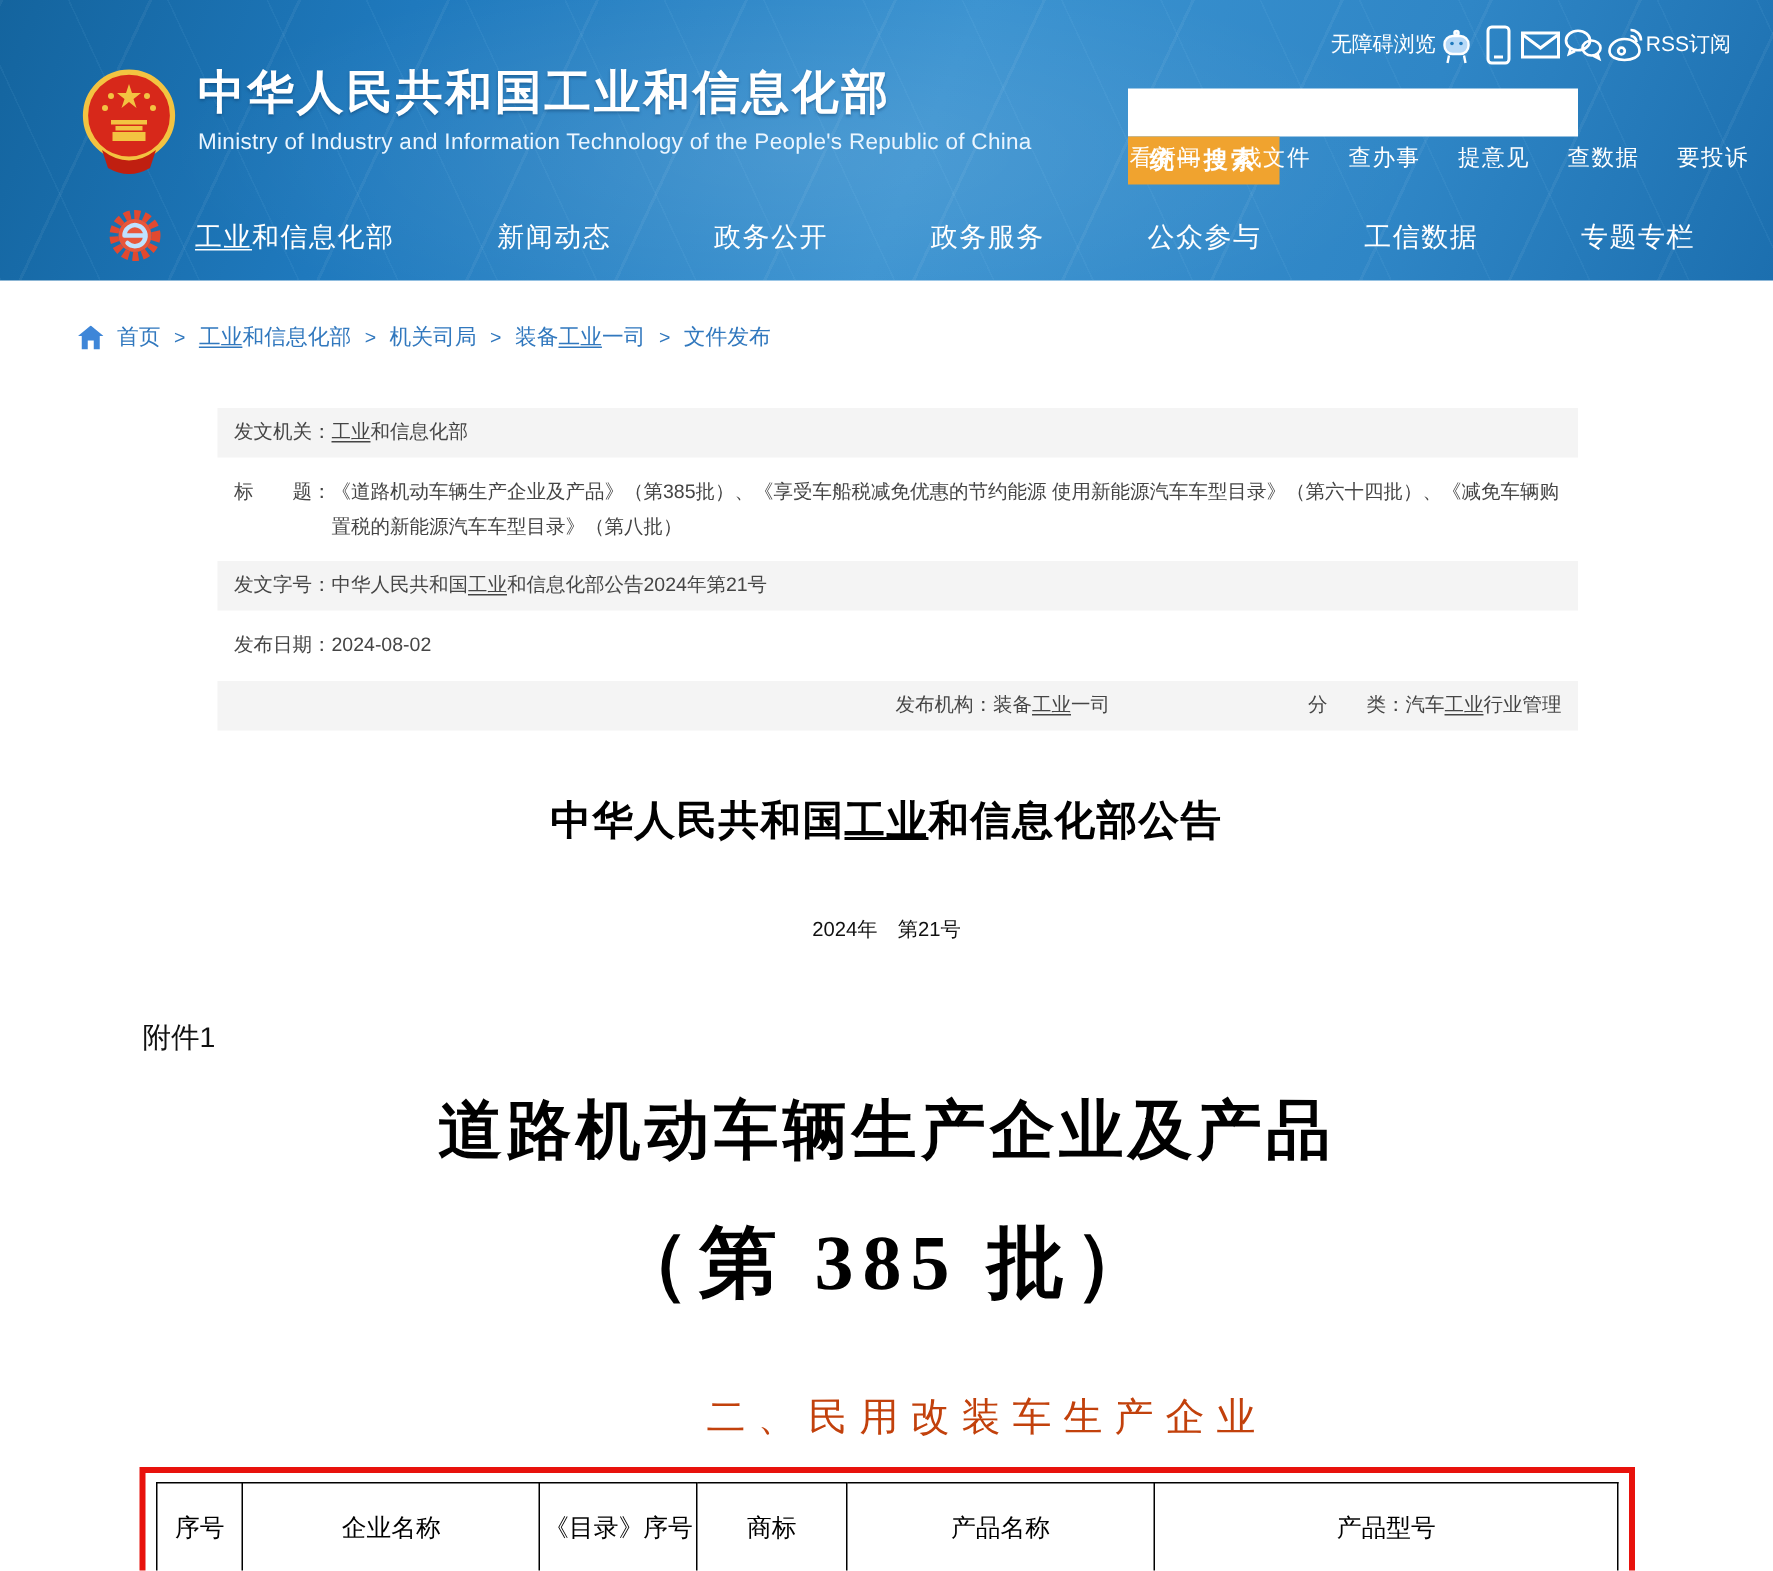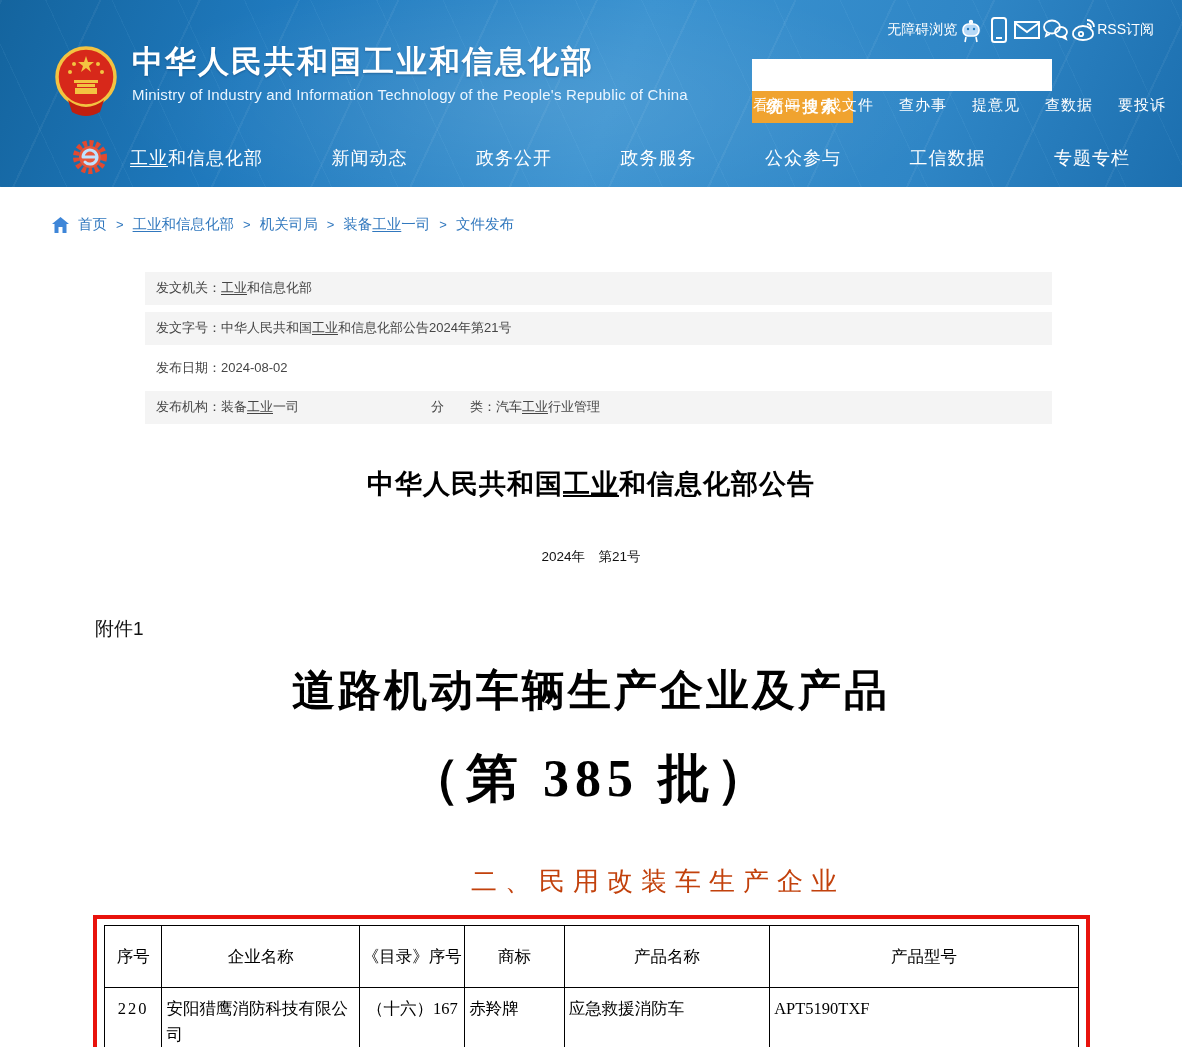--- a/index.html
+++ b/index.html
@@ -45,21 +45,21 @@
 
   
   .breadcrumb { display:flex; align-items:center; gap:9px; margin:28px 0 0 52px;
     font-size:14.5px; color:#3178be; }
   .breadcrumb .crumb { color:#3178be; cursor:pointer; text-underline-offset:3px; }
   .breadcrumb .sep { color:#3178be; font-size:13px; }
 
   
   .meta { width:907px; margin:38px 0 0 145px; font-size:13px; color:#454545; }
   .meta-row { display:flex; padding:5px 11px; margin-bottom:7px; line-height:1.75; }
-  .meta-row.gray { background:#f4f4f4; }
+  .meta-row.gray { background:#f4f4f4;justify-content:flex-end; }
   .meta-label { white-space:pre; flex:none; }
   .meta-value { flex:1; }
   .meta-pair { display:flex; }
   .meta-pair.first { width:275px; flex:none; }
   .meta u, .doc-title u, .nav u, .breadcrumb u { text-decoration:underline; text-underline-offset:2px; }
 
   
   .doc-title { text-align:center; margin-top:42px; font-size:27px; font-weight:bold; color:#000; letter-spacing:1px; }
   .doc-issue { text-align:center; margin-top:46px; font-size:13.5px; color:#111; }
   .attachment { margin:50px 0 0 95px; font-size:19px; color:#111; }
@@ -203,20 +203,24 @@
   <span class="sep">&gt;</span>
   <span class="crumb">装备<u>工业</u>一司</span>
   <span class="sep">&gt;</span>
   <span class="crumb">文件发布</span>
 </div>
 
 <div class="meta">
   <div class="meta-row gray">
     <span class="meta-label">发文机关：</span>
     <span class="meta-value"><u>工业</u>和信息化部</span>
+  </div>
+  <div class="meta-row">
+    <span class="meta-label">标　　题：</span>
+    <span class="meta-value">《道路机动车辆生产企业及产品》（第385批）、《享受车船税减免优惠的节约能源 使用新能源汽车车型目录》（第六十四批）、《减免车辆购置税的新能源汽车车型目录》（第八批）</span>
   </div>
   <div class="meta-row gray">
     <span class="meta-label">发文字号：</span>
     <span class="meta-value">中华人民共和国<u>工业</u>和信息化部公告2024年第21号</span>
   </div>
   <div class="meta-row">
     <span class="meta-pair">
       <span class="meta-label">发布日期：</span>
       <span>2024-08-02</span>
     </span>

